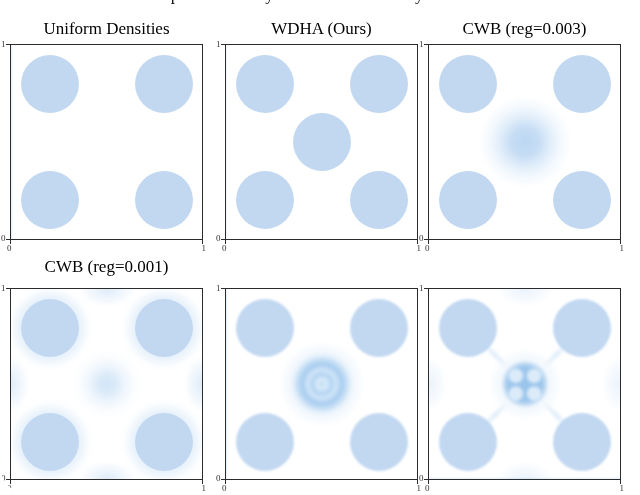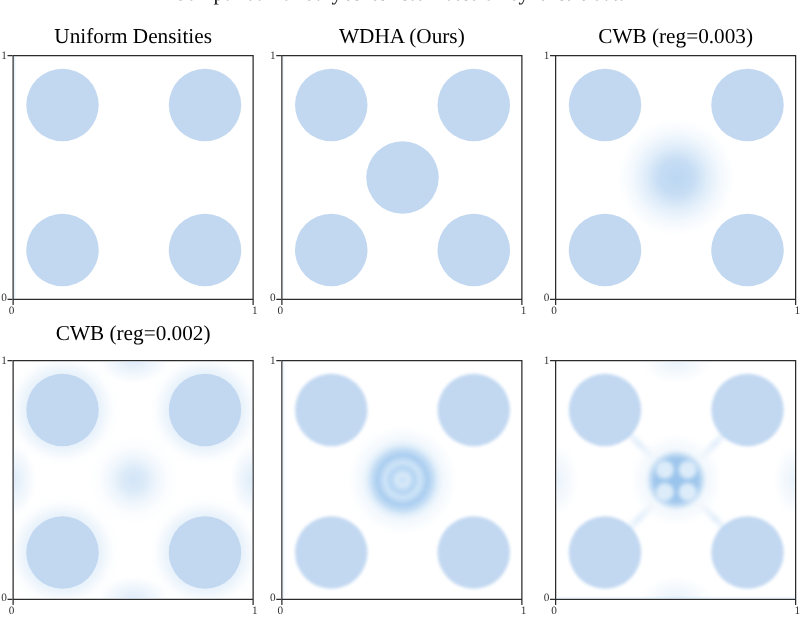--- a/index.html
+++ b/index.html
@@ -1,17 +1,17 @@
 <!DOCTYPE html>
 <html><head>
 <meta charset="utf-8">
 <style>
   html,body{margin:0;padding:0;background:#fff;}
   .canvas{position:relative;width:640px;height:495px;background:#fff;overflow:hidden;
-          font-family:"Liberation Serif", serif;}
+          font-family:"Liberation Serif", serif;border-radius:30px;}
   .suptitle{position:absolute;top:-15px;left:0;width:100%;text-align:center;
             font-size:17px;color:#111;white-space:nowrap;}
   .coltitle{position:absolute;width:193px;text-align:center;font-size:17px;color:#000;
             line-height:20px;white-space:nowrap;}
   .fig{position:absolute;width:193px;}
   .plot{position:absolute;left:0;top:0;right:0;bottom:0;background:#fff;
         border:1px solid #2b2b2b;overflow:hidden;}
   .ticklab{position:absolute;font-size:9px;color:#333;line-height:9px;
            font-family:"Liberation Serif", serif;}
   .yl-top{left:-9px;top:-4px;}
@@ -75,35 +75,35 @@
   .s-tr{left:107px;top:62px;transform:rotate(-45deg);}
   .s-bl{left:46px;top:122px;transform:rotate(-45deg);}
   .s-br{left:107px;top:122px;transform:rotate(45deg);}
 
   .art-left{position:absolute;left:0;top:0;bottom:0;width:2px;
     background:linear-gradient(to right, rgba(198,223,246,0.55), rgba(198,223,246,0));}
   .art-bottom{position:absolute;left:0;right:0;bottom:0;height:2px;
     background:linear-gradient(to top, rgba(198,223,246,0.55), rgba(198,223,246,0));}
 
   
-  .col0{left:10px;} .col1{left:225px;} .col2{left:444px;}
+  .col0{left:10px;} .col1{left:225px;} .col2{left:428px;}
   .row0{top:44px;height:196px;} .row1{top:288px;height:192px;}
   .t-row0{top:19px;} .t-row1{top:257px;}
 </style>
 </head>
 <body>
 
 <div class="canvas">
 
   <div class="suptitle">Comparison of barycenter estimates on synthetic data</div>
 
   <div class="coltitle col0 t-row0">Uniform Densities</div>
   <div class="coltitle col1 t-row0">WDHA (Ours)</div>
   <div class="coltitle col2 t-row0">CWB (reg=0.003)</div>
-  <div class="coltitle col0 t-row1">CWB (reg=0.002)</div>
+  <div class="coltitle col0 t-row1">CWB (reg=0.001)</div>
 
   <div class="fig col0 row0">
     <div class="plot">
       <div class="art-left"></div>
       <div class="circ tl"></div>
       <div class="circ tr"></div>
       <div class="circ bl"></div>
       <div class="circ br"></div>
     </div>
     <span class="tick ty t"></span>

